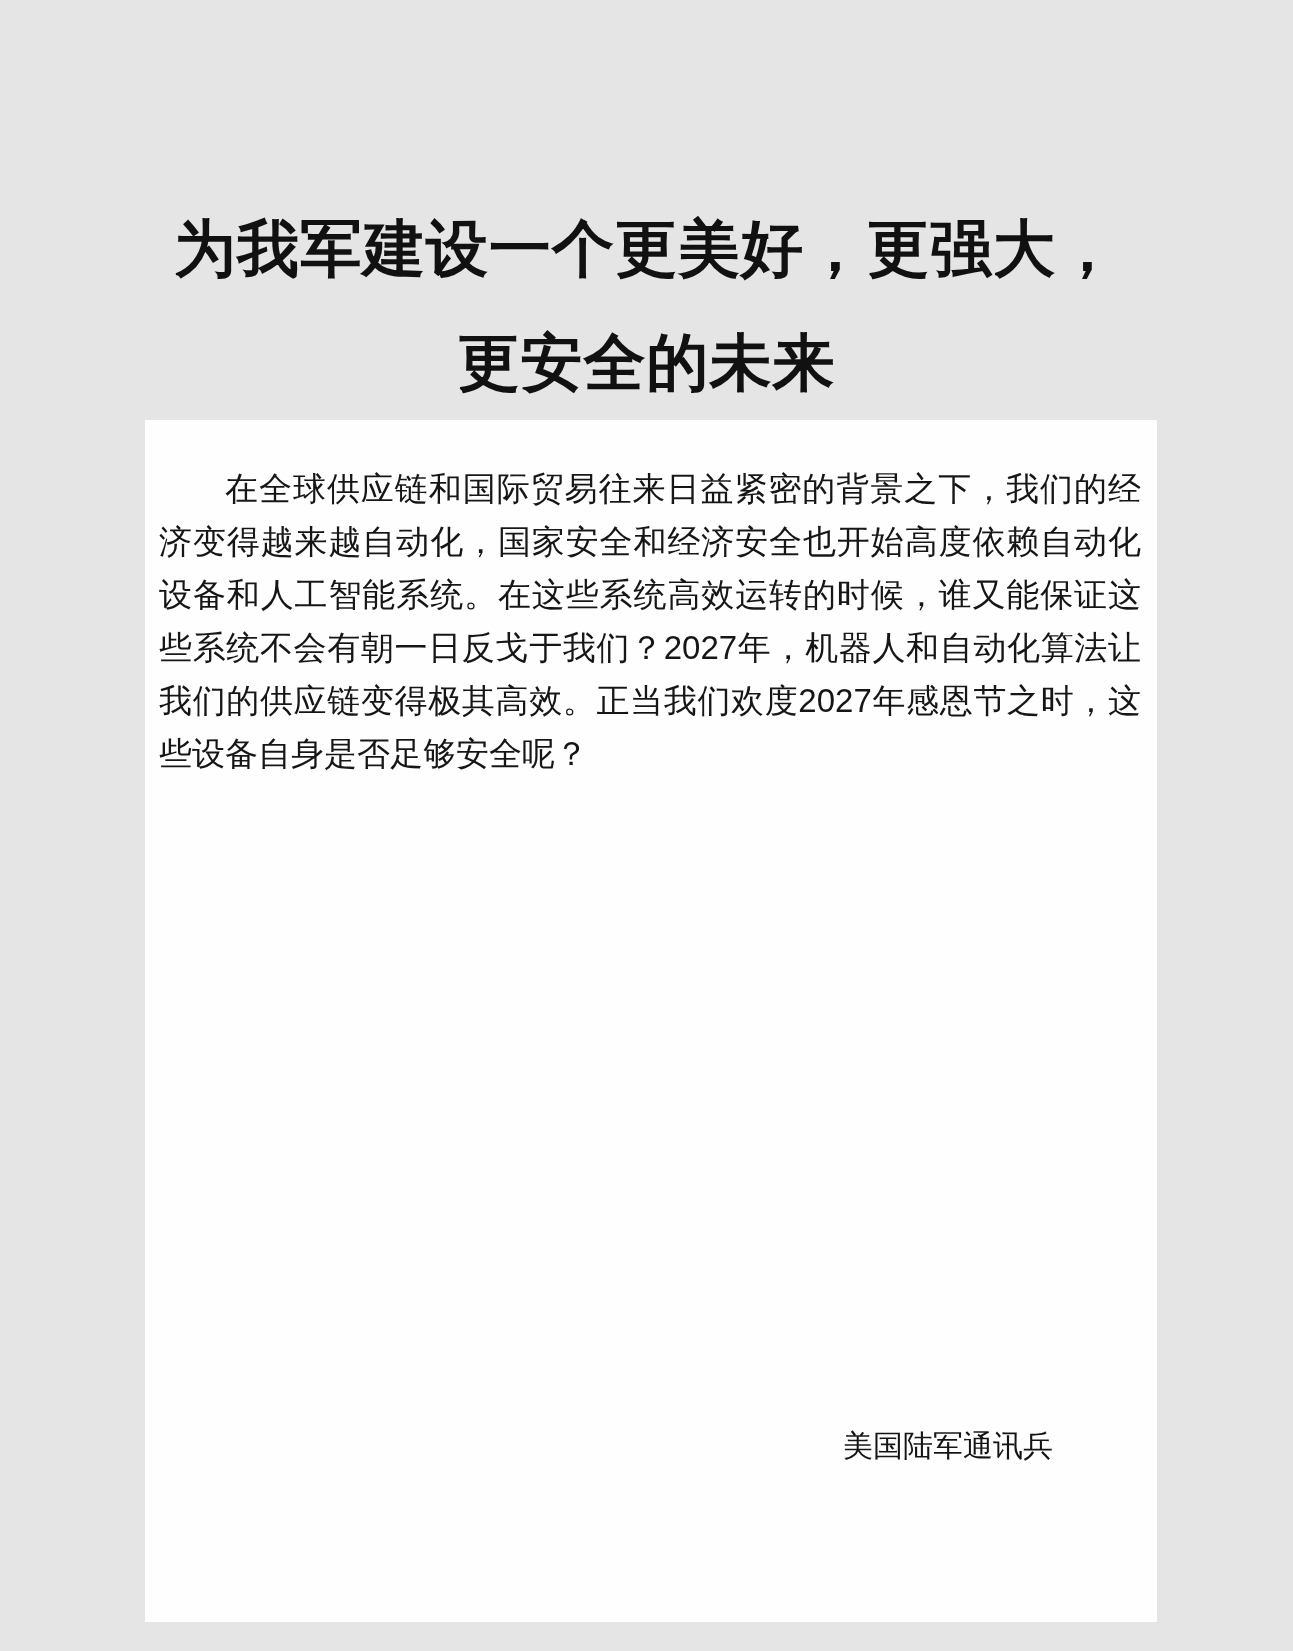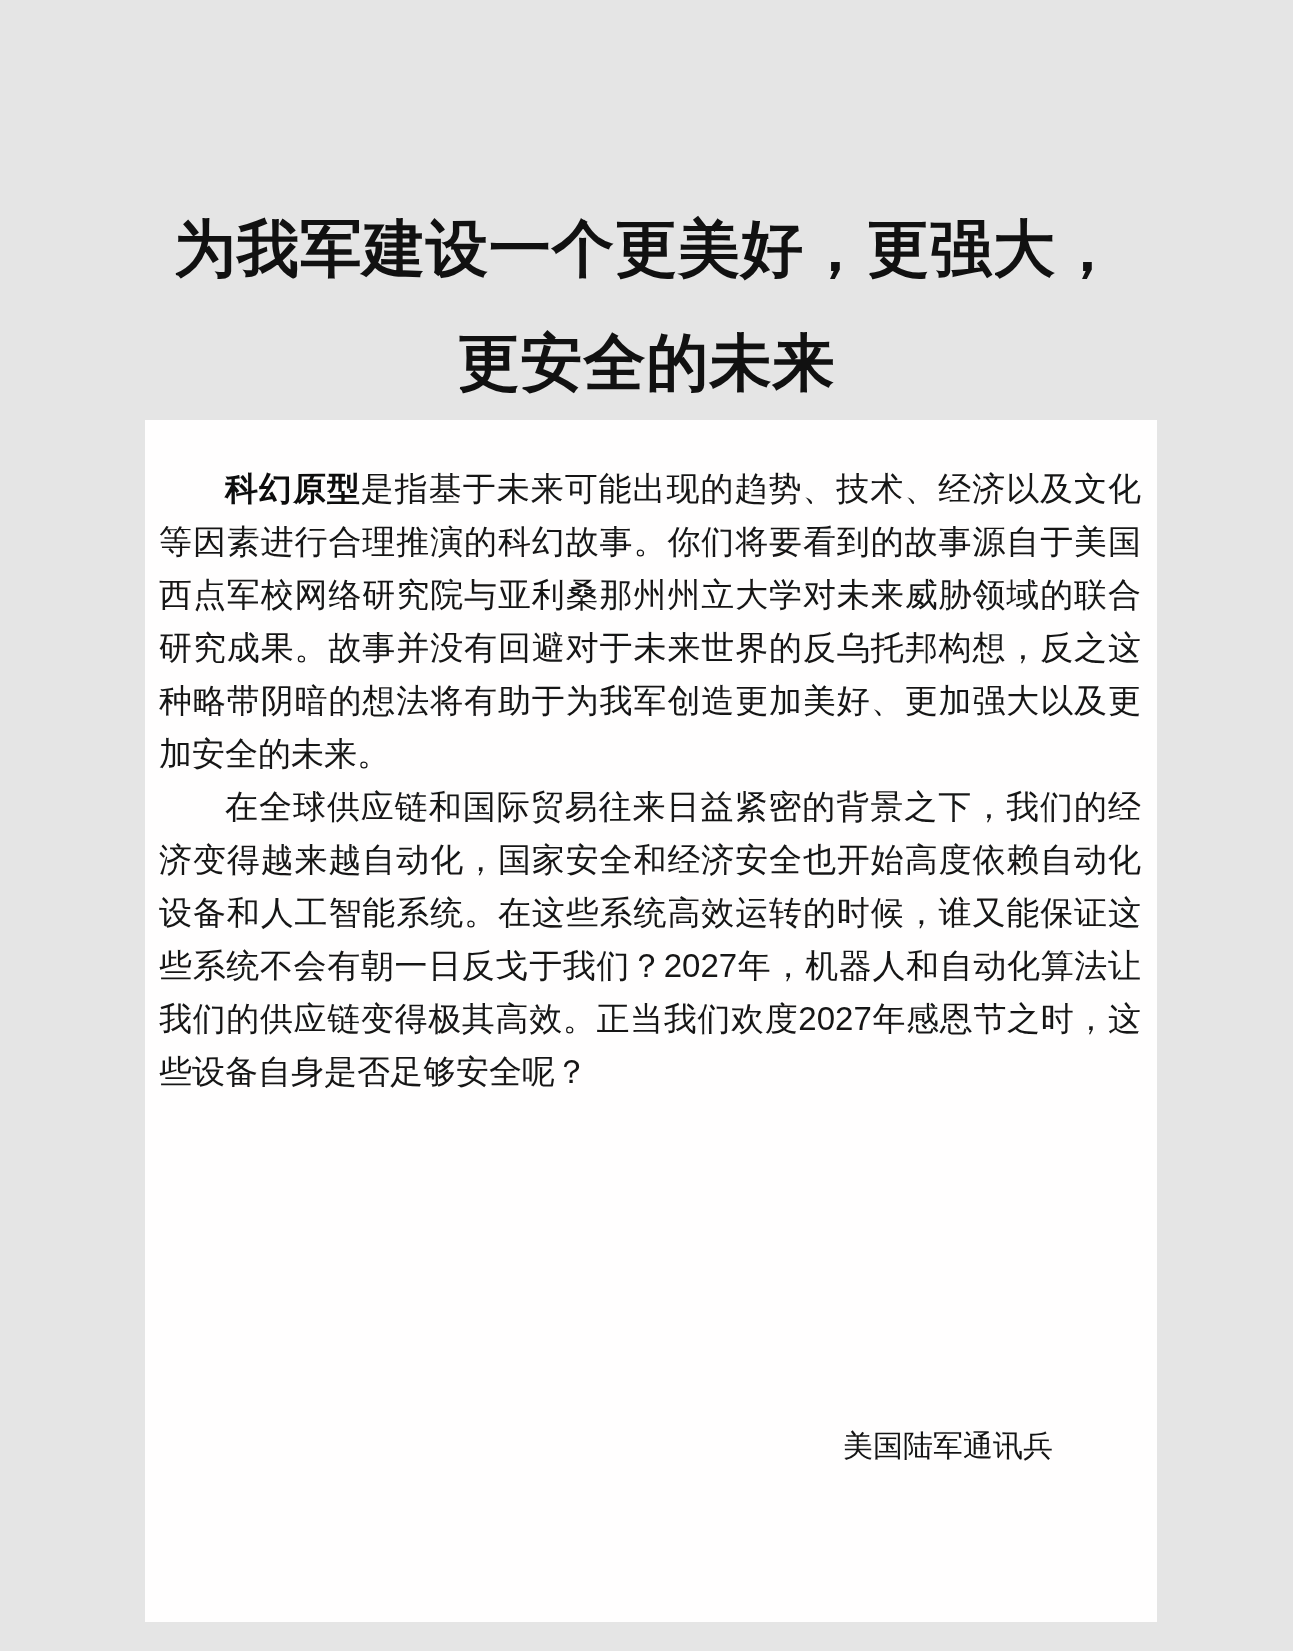--- a/index.html
+++ b/index.html
@@ -76,23 +76,20 @@
 
 <div class="page">
 
   <h1 class="doc-title">
     <span class="title-line">为我军建设一个更美好，更强大，</span>
     <span class="title-line">更安全的未来</span>
   </h1>
 
   <div class="content-card">
 
-    <p class="body-paragraph">
-      <strong class="lead-bold">科幻原型</strong><span>是指基于未来可能出现的趋势、技术、经济以及文化等因素进行合理推演的科幻故事。你们将要看到的故事源自于美国西点军校网络研究院与亚利桑那州州立大学对未来威胁领域的联合研究成果。故事并没有回避对于未来世界的反乌托邦构想，反之这种略带阴暗的想法将有助于为我军创造更加美好、更加强大以及更加安全的未来。</span>
-    </p>
 
 
     <p class="body-paragraph">
       <span>在全球供应链和国际贸易往来日益紧密的背景之下，我们的经济变得越来越自动化，国家安全和经济安全也开始高度依赖自动化设备和人工智能系统。在这些系统高效运转的时候，谁又能保证这些系统不会有朝一日反戈于我们？2027年，机器人和自动化算法让我们的供应链变得极其高效。正当我们欢度2027年感恩节之时，这些设备自身是否足够安全呢？</span>
     </p>
 
     <div class="signature-block">
       <span class="sig-line">美国陆军通讯兵</span>
     </div>
 

